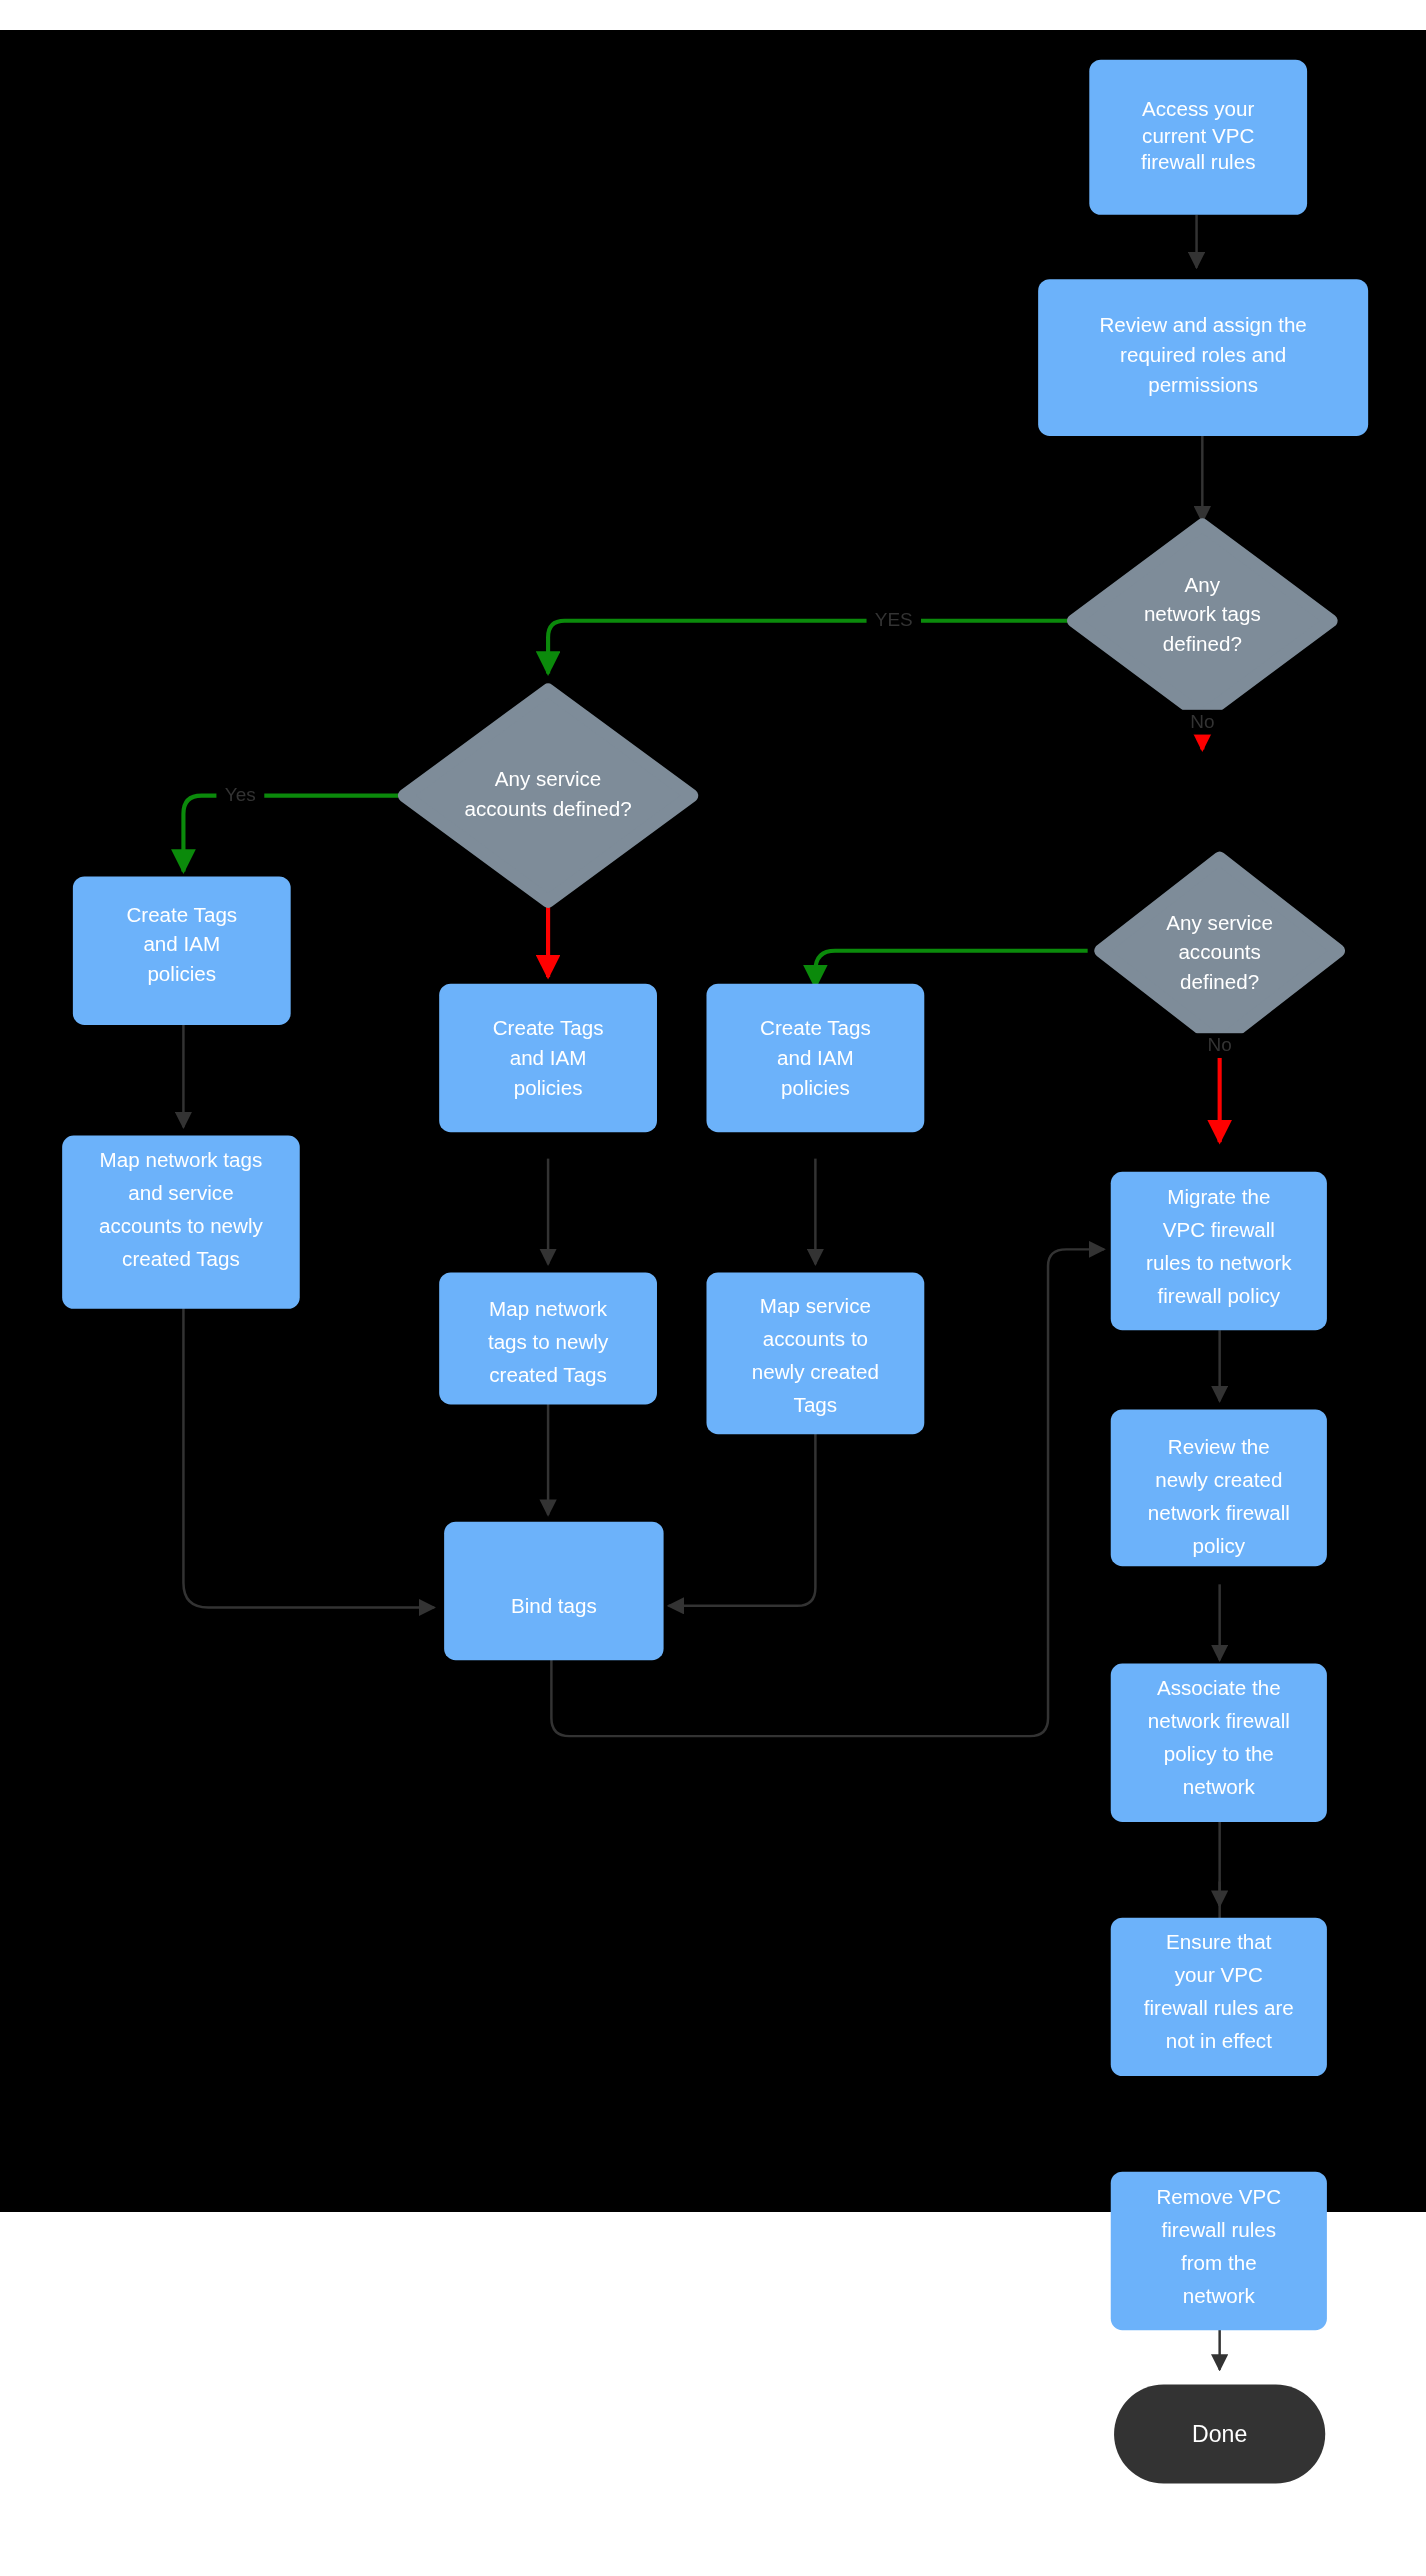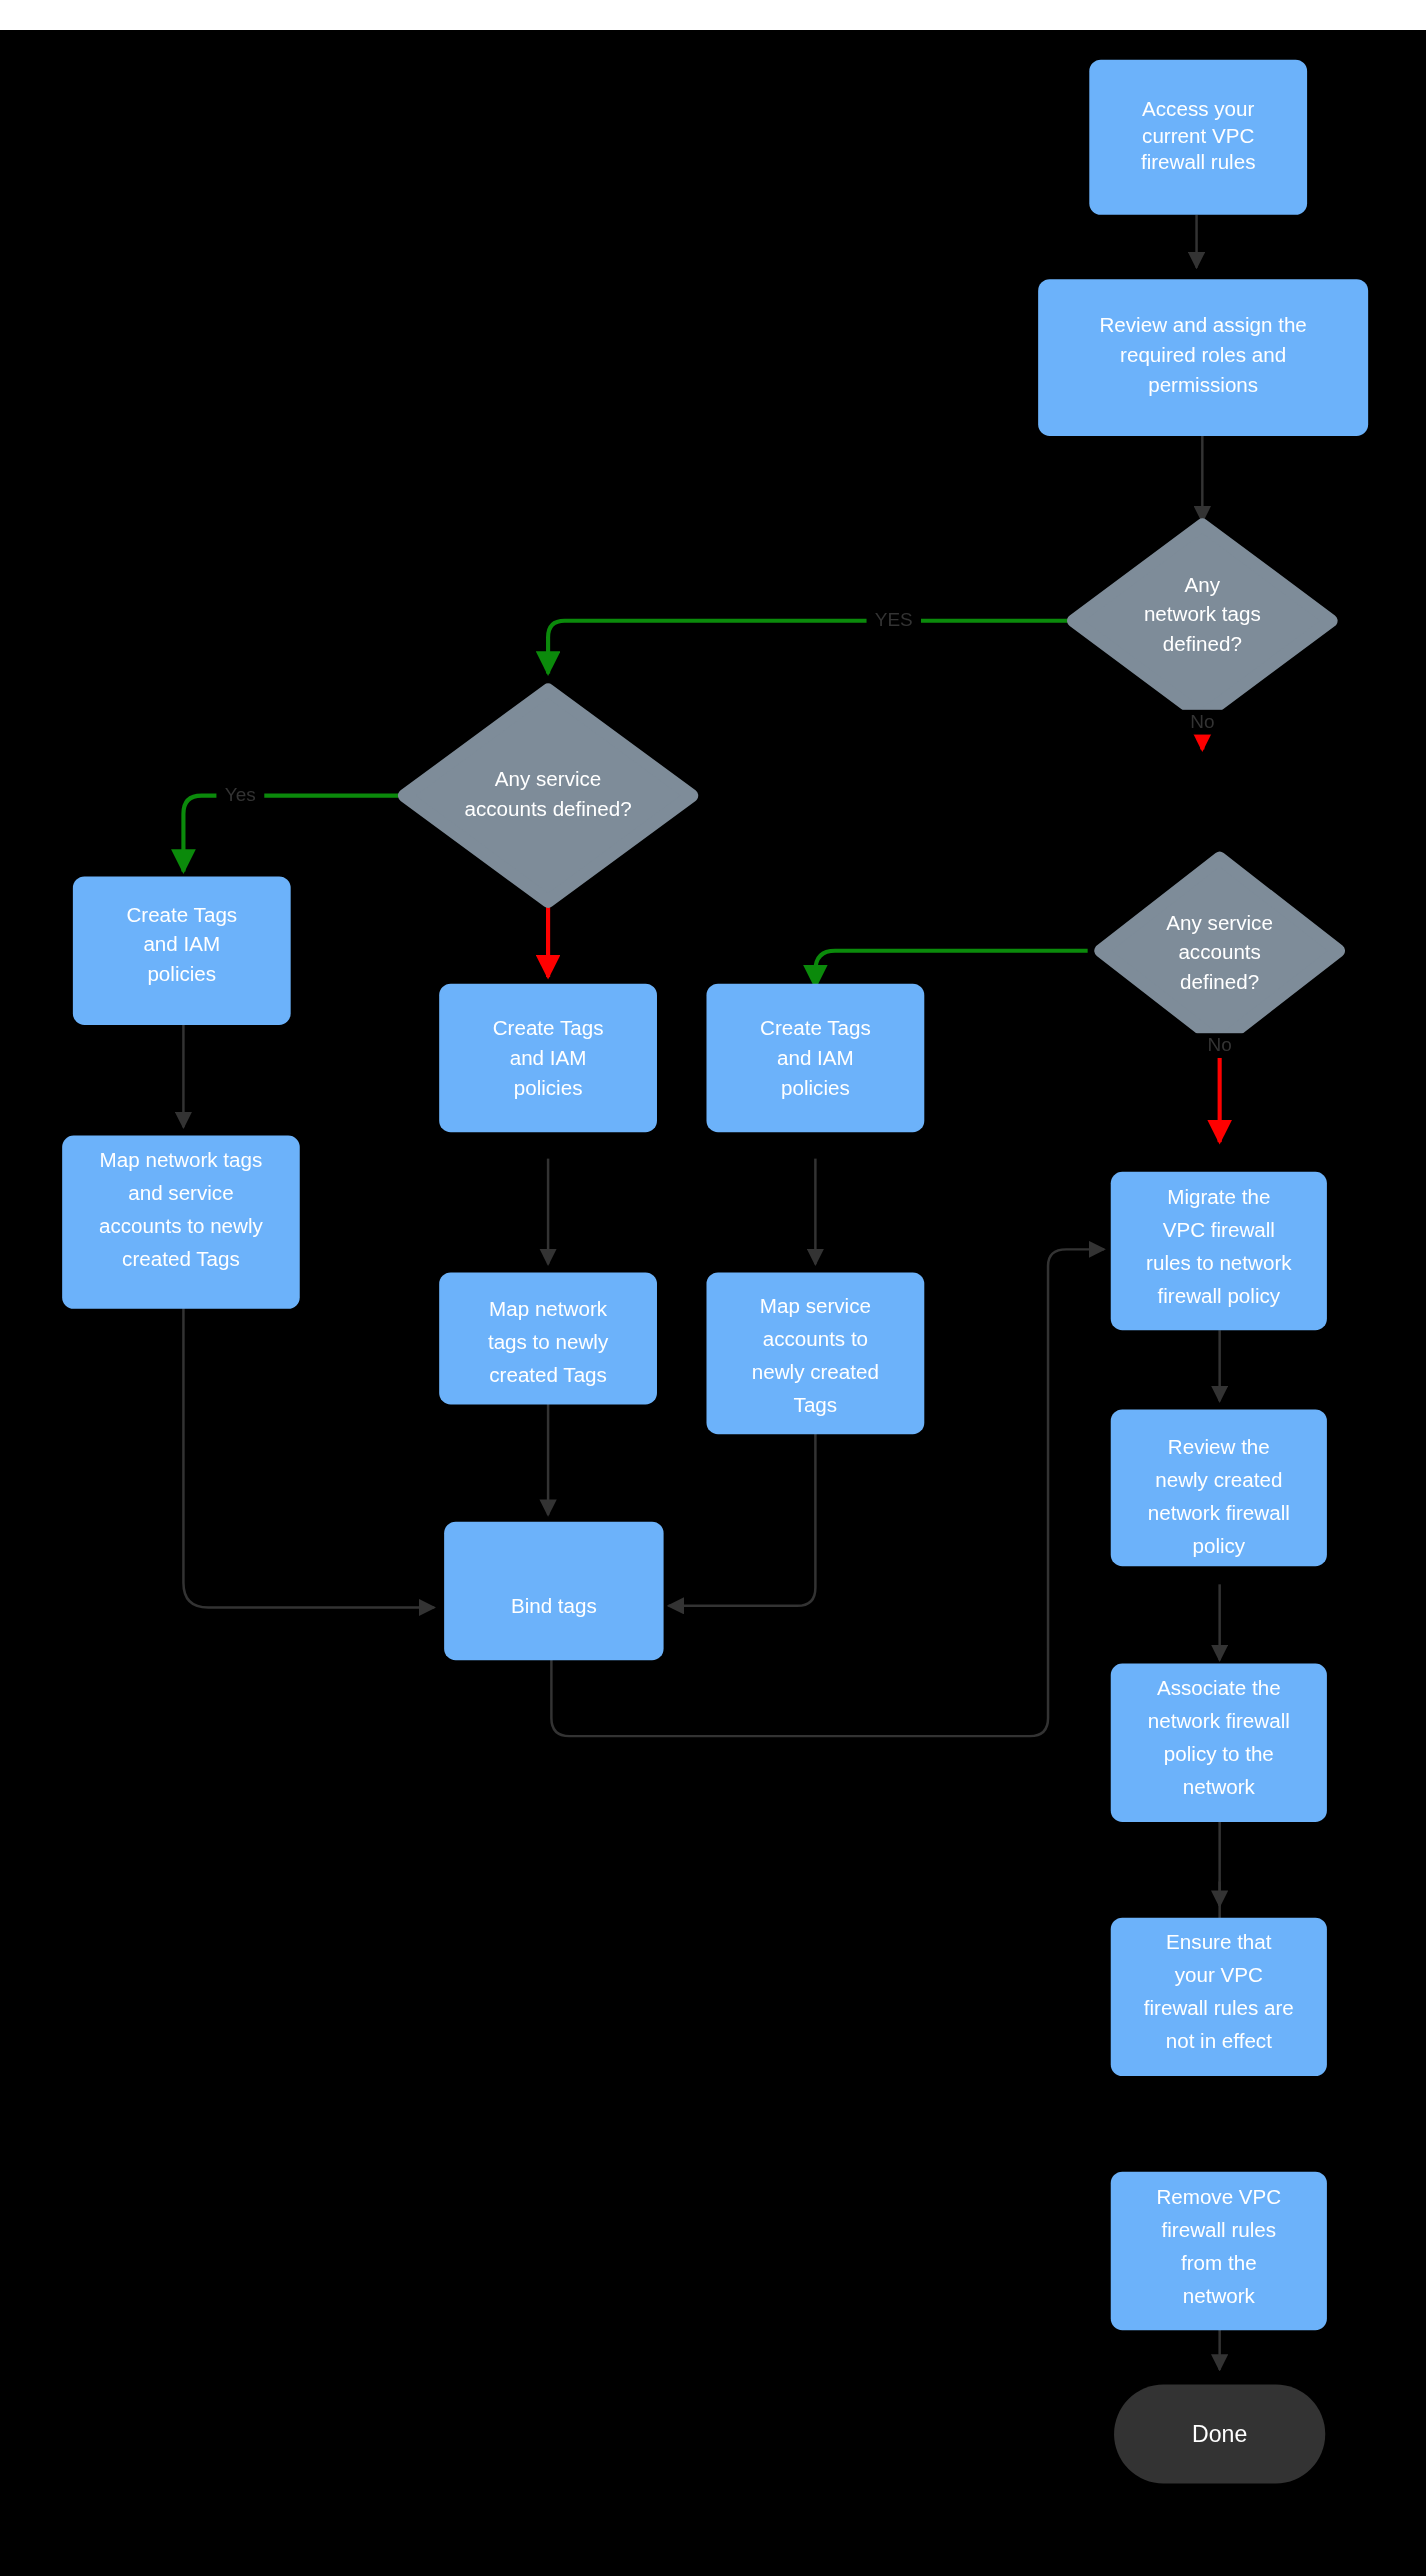--- a/index.html
+++ b/index.html
@@ -1,19 +1,19 @@
 <!DOCTYPE html>
 <html style="font-size:13.2px"><head>
 <meta charset="utf-8">
 <style>
   html,body{margin:0;padding:0;background:#ffffff;}
   body{width:1427px;height:2576px;font-family:"Liberation Sans",sans-serif;overflow:hidden;}
   #page{position:relative;width:1427px;height:2576px;background:#ffffff;}
   #topbar{position:absolute;left:0;top:0;width:1427px;height:30px;background:#ffffff;}
-  #canvas{position:absolute;left:0;top:30px;width:1427px;height:2546px;background:#000000;}
+  #canvas{position:absolute;left:0;top:30px;width:1427px;height:2182px;background:#000000;}
   svg{display:block;}
   .nodeLabel{fill:#ffffff;font-family:"Liberation Sans",sans-serif;font-size:25px;text-anchor:middle;dominant-baseline:middle;}
   .edgeLabel{font-family:"Liberation Sans",sans-serif;font-size:23px;fill:#333333;text-anchor:middle;dominant-baseline:middle;}
   .doneLabel{fill:#ffffff;font-family:"Liberation Sans",sans-serif;font-size:28px;text-anchor:middle;dominant-baseline:middle;}
 </style>
 </head>
 <body>
 
 <div id="page">
 

